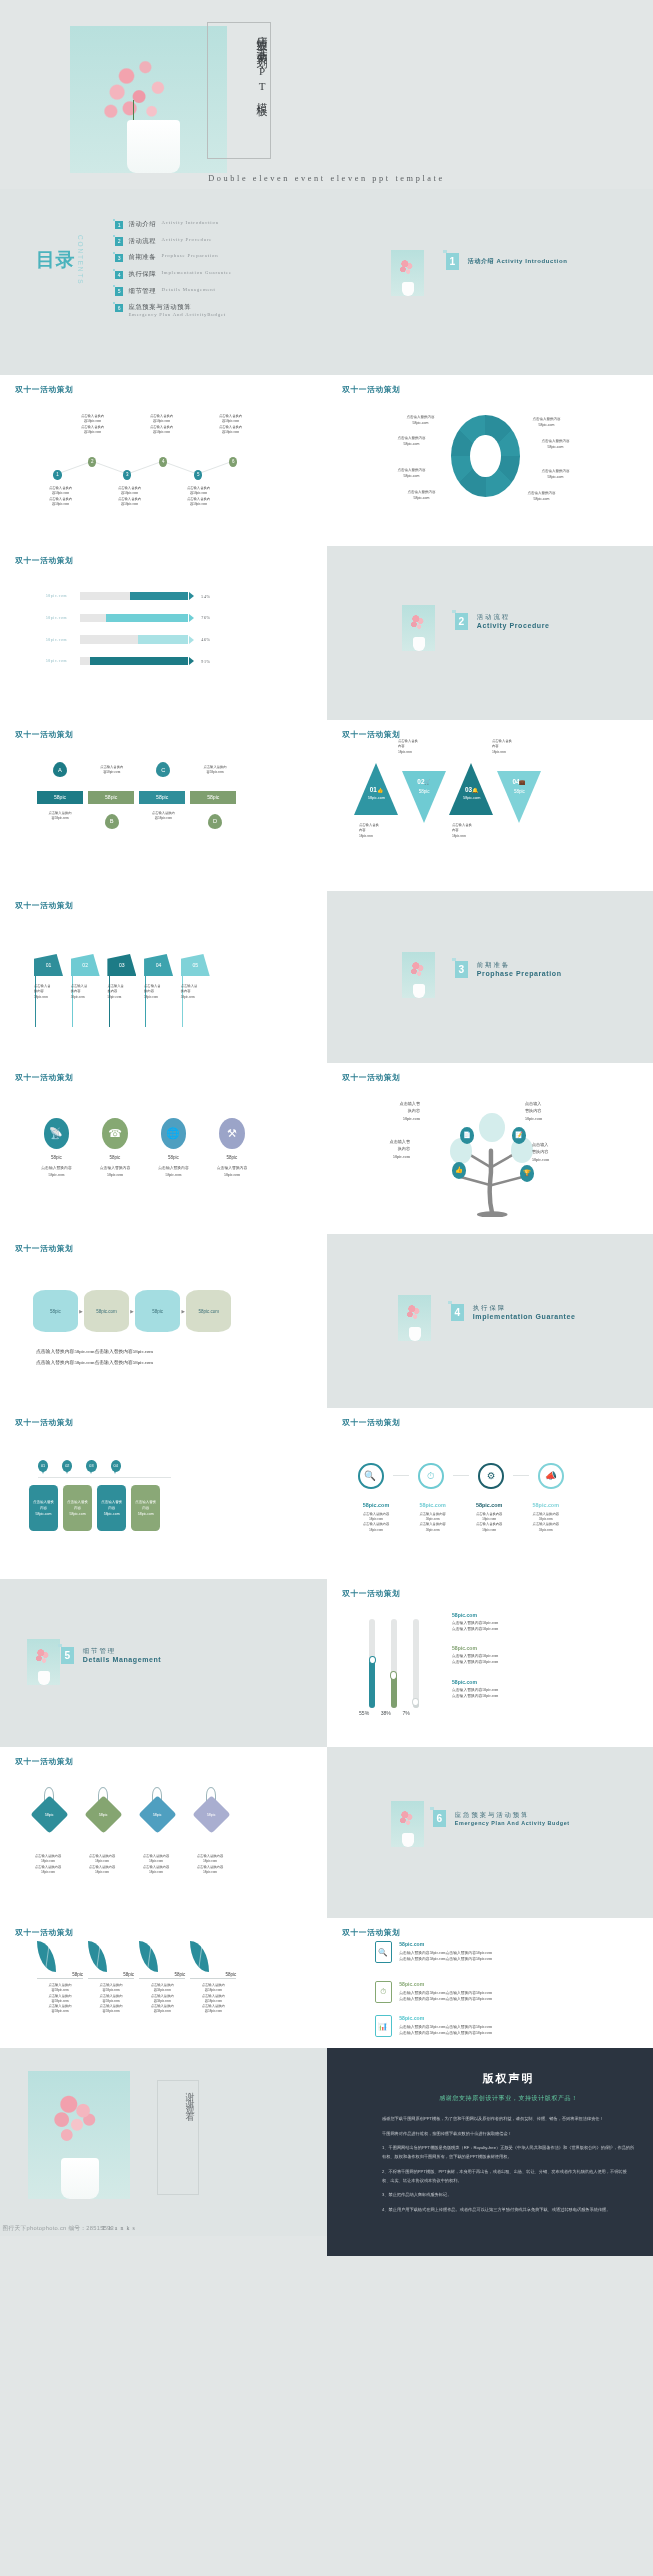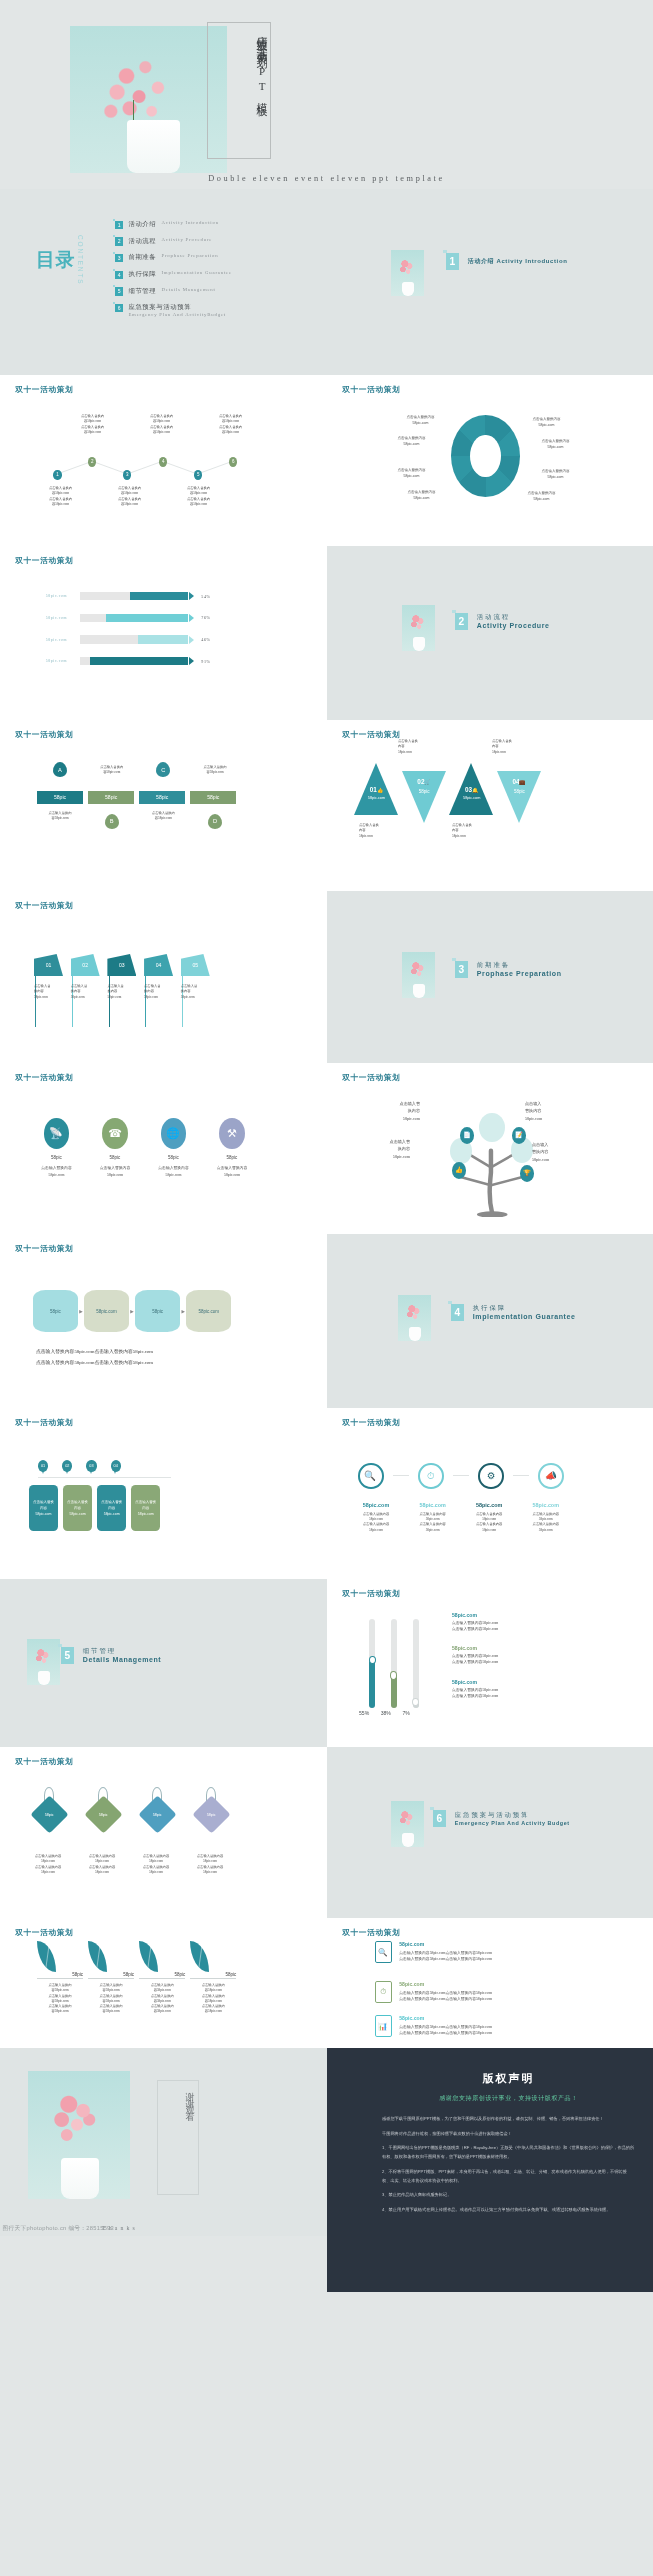--- a/index.html
+++ b/index.html
@@ -1001,21 +1001,21 @@
   </div>
 
   <div class="slide gray" style="height:188px;">
     <div class="thanks-photo"></div>
     <div class="thanks-box"></div>
     <div class="thanks-cn">谢谢观看</div>
     <div class="thanks-en">Thanks</div>
     <div class="watermark">图行天下photophoto.cn 编号：28515593</div>
   </div>
 
-  <div class="slide dark" style="height:244px;">
+  <div class="slide dark" style="height:208px;">
     <div class="cw-title">版权声明</div>
     <div class="cw-sub">感谢您支持原创设计事业，支持设计版权产品！</div>
     <div class="cw-body">
       <p>感谢您下载千图网原创PPT模板，为了您和千图网以及原创作者的利益，请勿复制、传播、销售，否则将承担法律责任！</p>
       <p>千图网将对作品进行维权，按图传播下载次数的十倍进行索取赔偿金！</p>
       <p>1、千图网网站出售的PPT模版是免版税类（RF：Royalty-free）正版受《中华人民共和国著作法》和《世界版权公约》的保护，作品的所有权、版权和著作权归千图网所有，您下载的是PPT模版素材使用权。</p>
       <p>2、不得将千图网的PPT模版、PPT素材，本身用于再出售，或者出租、出借、转让、分销、发布或者作为礼物供他人使用，不得转授权、出卖、转让本协议或本协议中的权利。</p>
       <p>3、禁止把作品纳入商标或服务标记。</p>
       <p>4、禁止用户用下载格式在网上传播作品。或者作品可以让第三方单独付费或共享免费下载、或通过转移电话服务系统传播。</p>
     </div>

